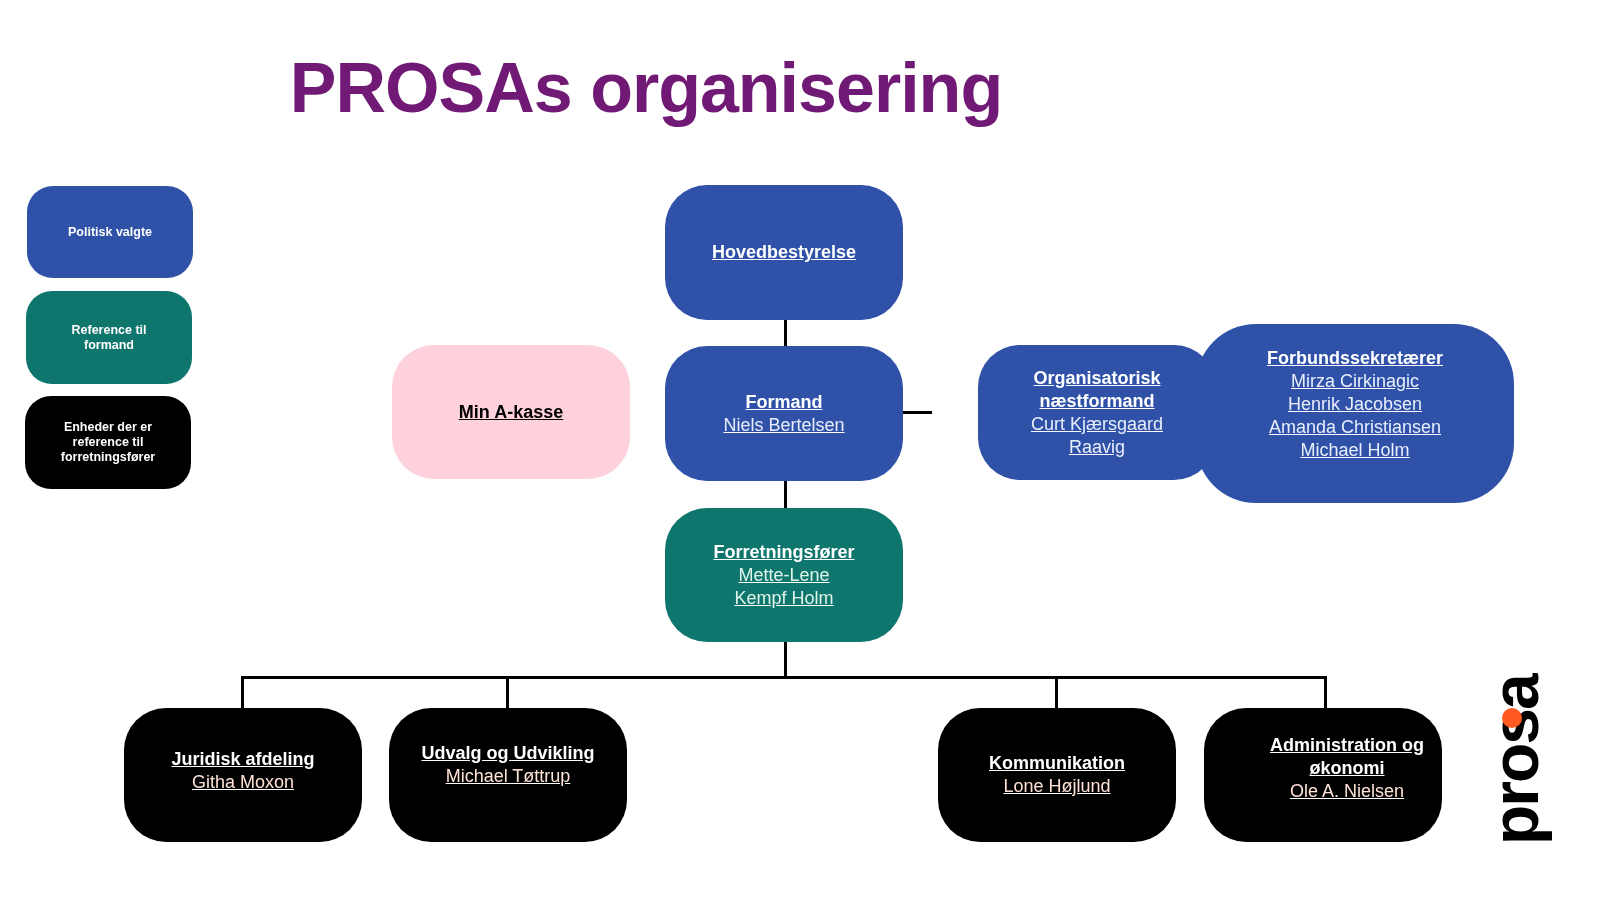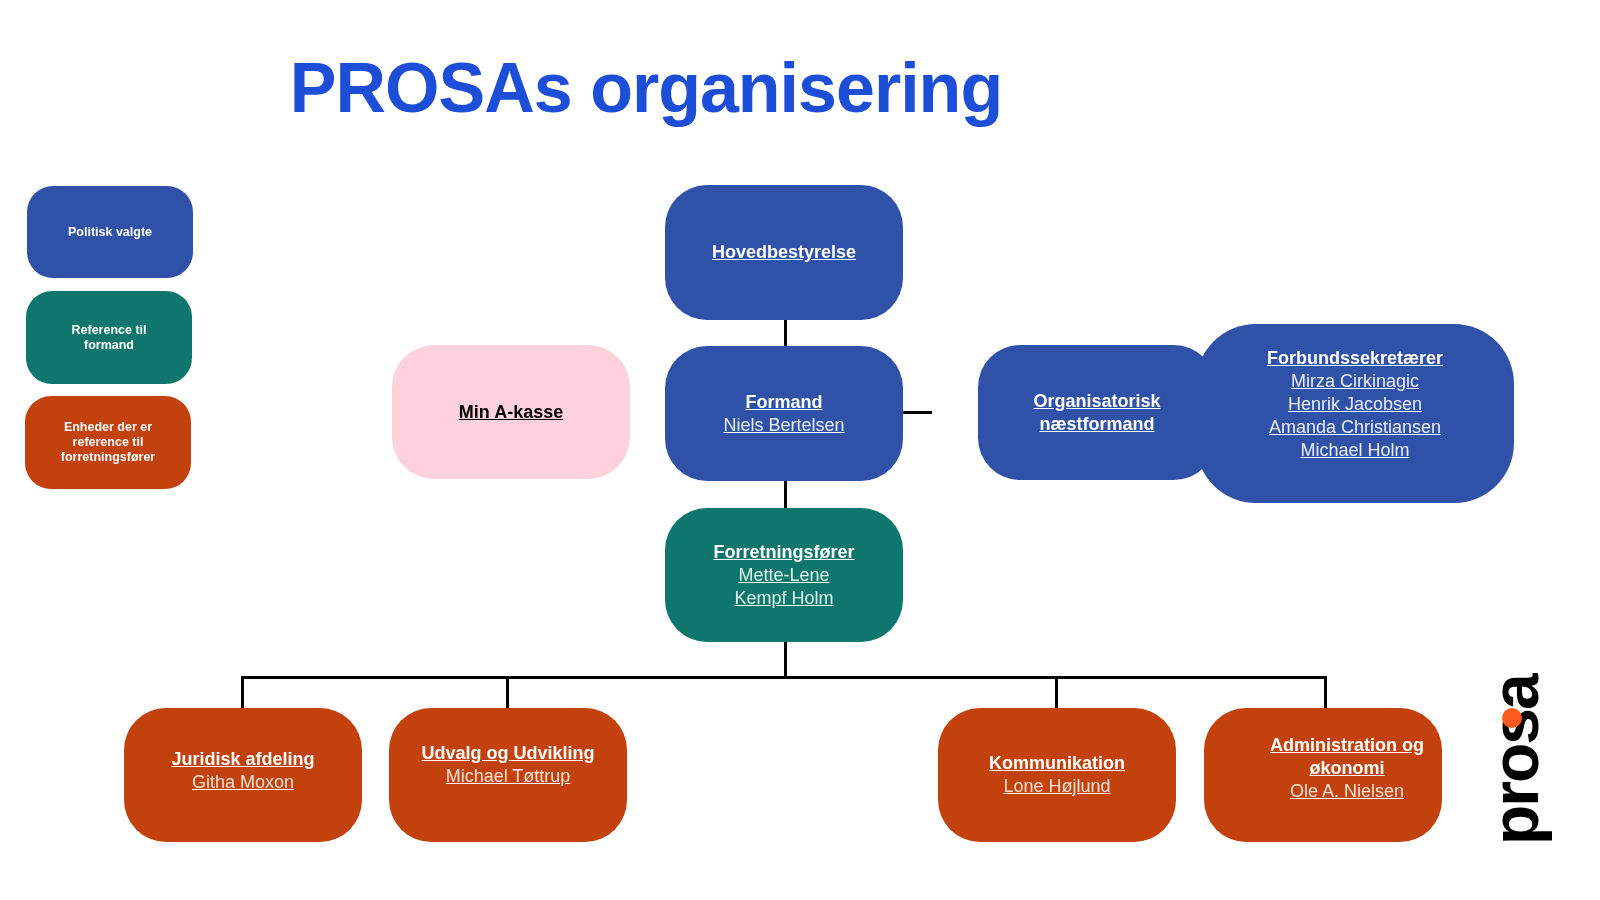--- a/index.html
+++ b/index.html
@@ -1,21 +1,21 @@
 <!DOCTYPE html>
 <html><head>
 <meta charset="utf-8">
 <style>
   html, body { margin:0; padding:0; background:#ffffff; }
   body { width:1600px; height:900px; position:relative; overflow:hidden; font-family:"Liberation Sans", sans-serif; }
-  .title { position:absolute; left:0; width:1292px; top:48px; text-align:center; font-family:"Liberation Sans", sans-serif; font-weight:700; font-size:70px; color:#1d4ed8; letter-spacing:-1px; }
+  .title { position:absolute; left:0; width:1292px; top:48px; text-align:center; font-family:"Liberation Sans", sans-serif; font-weight:700; font-size:70px; color:#701a75; letter-spacing:-1px; }
   .box { position:absolute; box-sizing:border-box; display:flex; flex-direction:column; align-items:center; justify-content:center; text-align:center; color:#fff; }
   .blue { background:#2f52a8; }
   .green { background:#0f766e; }
-  .orange { background:#c2410c; }
+  .orange { background:#000000; }
   .pink { background:#ffd1dc; color:#000; }
   .node { border-radius:42px; font-size:18px; line-height:23px;text-decoration:underline; }
   .node .t { font-weight:700; }
   .node .p { font-weight:400; color:#e9eefc; }
   .orange.node .p { color:#ffe3d6; }
   .green.node .p { color:#dff5ea; }
   .legend { border-radius:26px; font-size:12.5px; line-height:15px; font-weight:700; padding:0 8px; }
   .line { position:absolute; background:#000; }
   .logo { position:absolute; left:1524px; top:620px; width:0; height:0; }
   .logo-inner { position:absolute; transform:rotate(-90deg); transform-origin:left top; left:0; top:0; white-space:nowrap; font-family:"Liberation Sans", sans-serif; font-weight:700; font-size:66px; color:#000; letter-spacing:-2px; line-height:1; }
@@ -55,20 +55,21 @@
   <div class="t">Min A-kasse</div>
 </div>
 
 <div class="box blue node" style="left:665px;top:346px;width:238px;height:135px;">
   <div class="t">Formand</div>
   <div class="p">Niels Bertelsen</div>
 </div>
 
 <div class="box blue node" style="left:930px;top:345px;width:238px;height:135px;margin-left:48px;">
   <div class="t" style="width:170px;">Organisatorisk næstformand</div>
+  <div class="p" style="width:150px;">Curt Kjærsgaard Raavig</div>
 </div>
 
 <div class="box blue node" style="left:1196px;top:324px;width:318px;height:179px;border-radius:60px;padding-bottom:18px;">
   <div class="t">Forbundssekretærer</div>
   <div class="p">Mirza Cirkinagic</div>
   <div class="p">Henrik Jacobsen</div>
   <div class="p">Amanda Christiansen</div>
   <div class="p">Michael Holm</div>
 </div>
 

